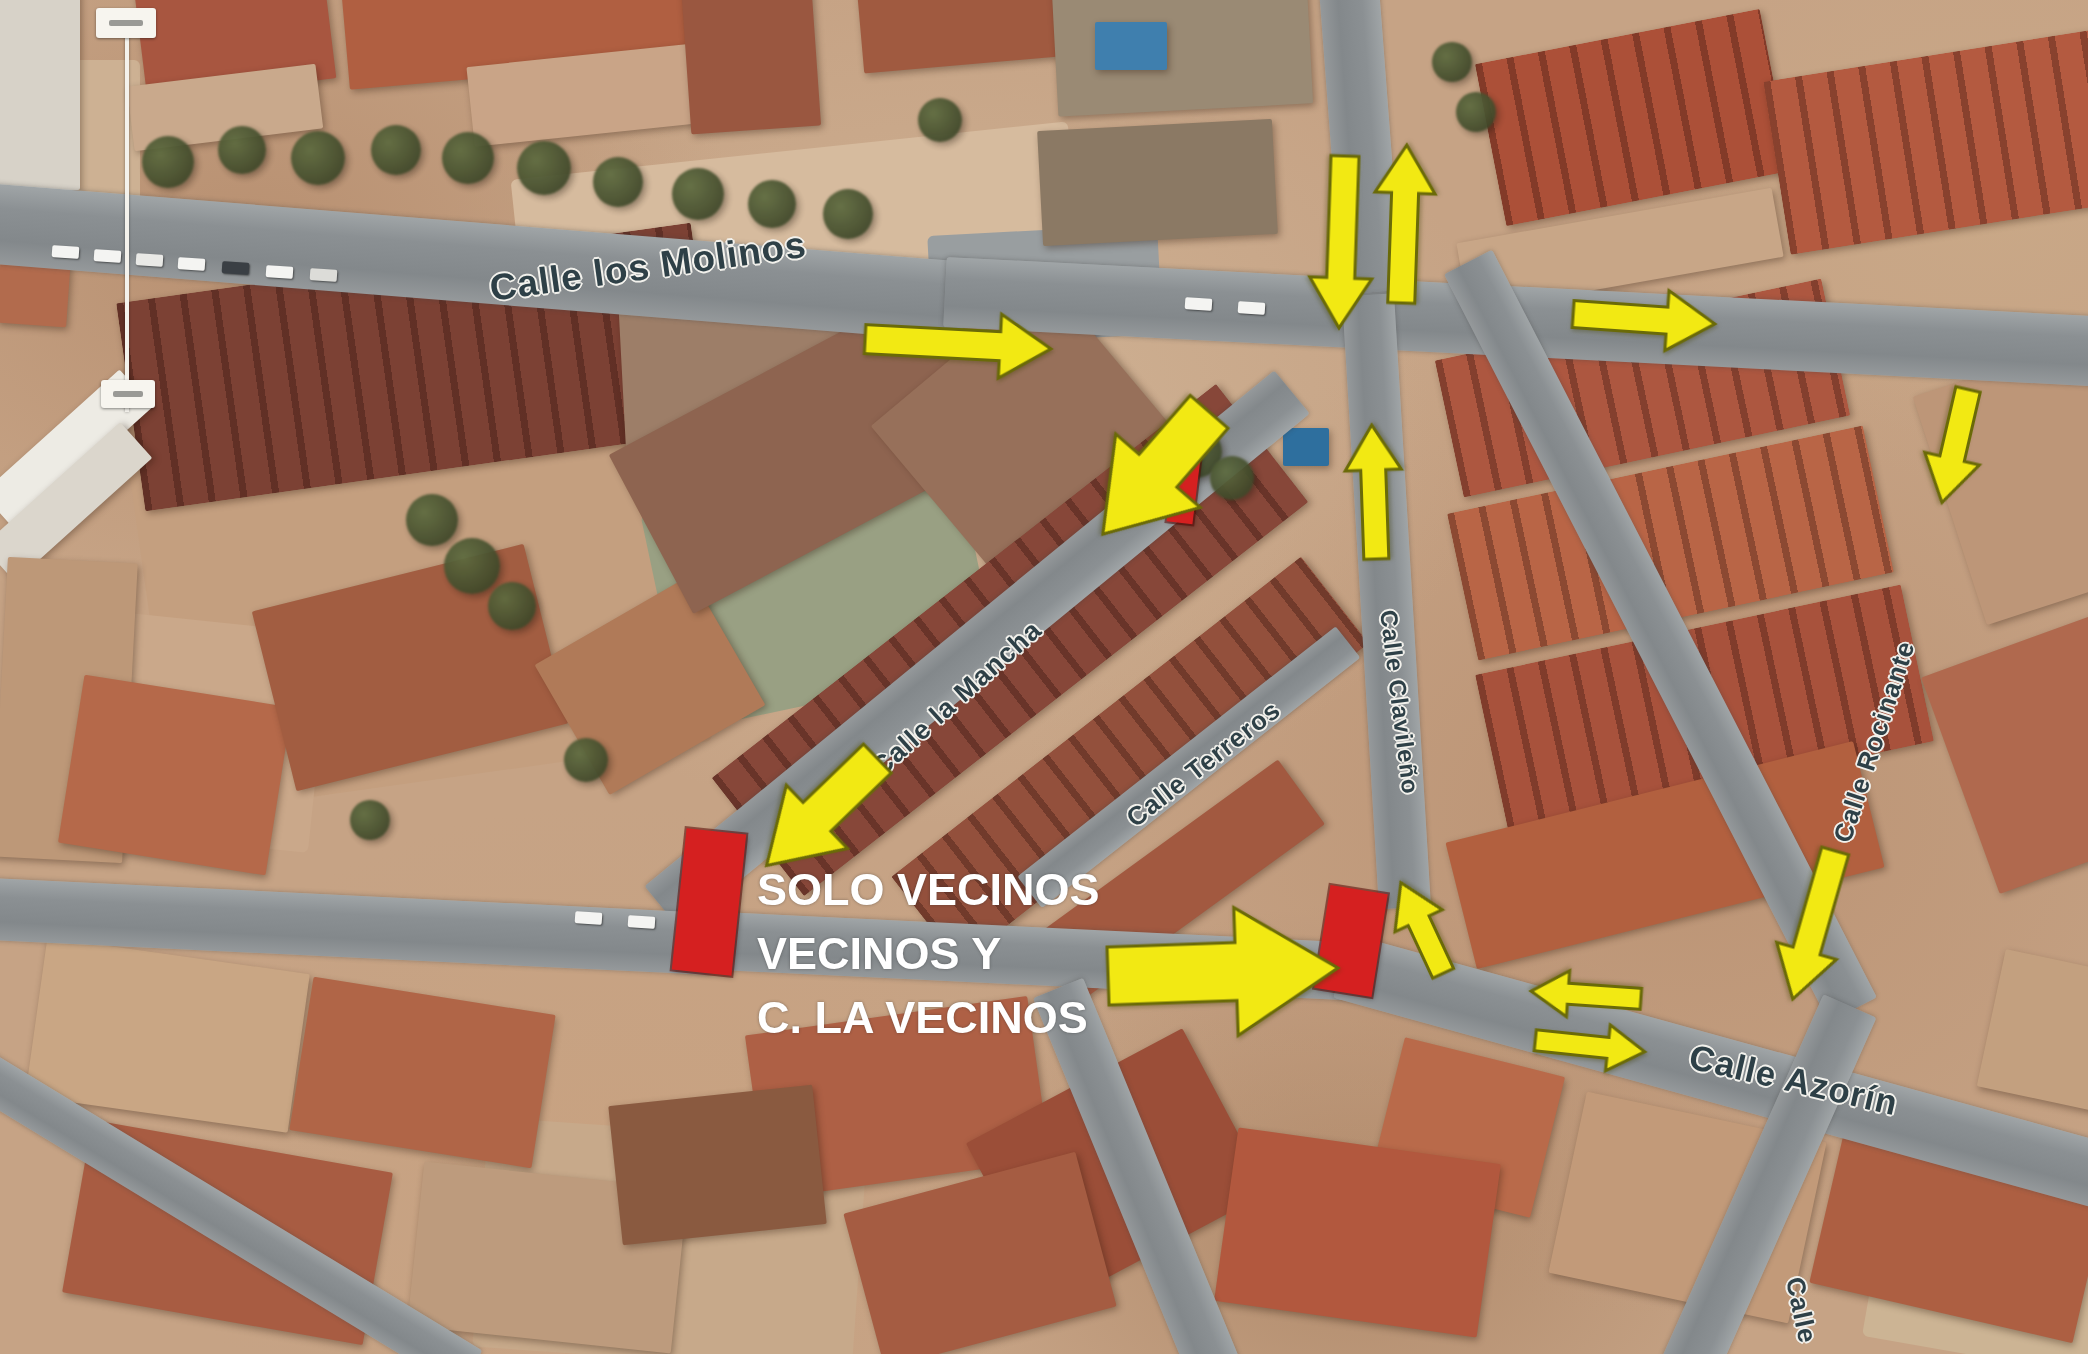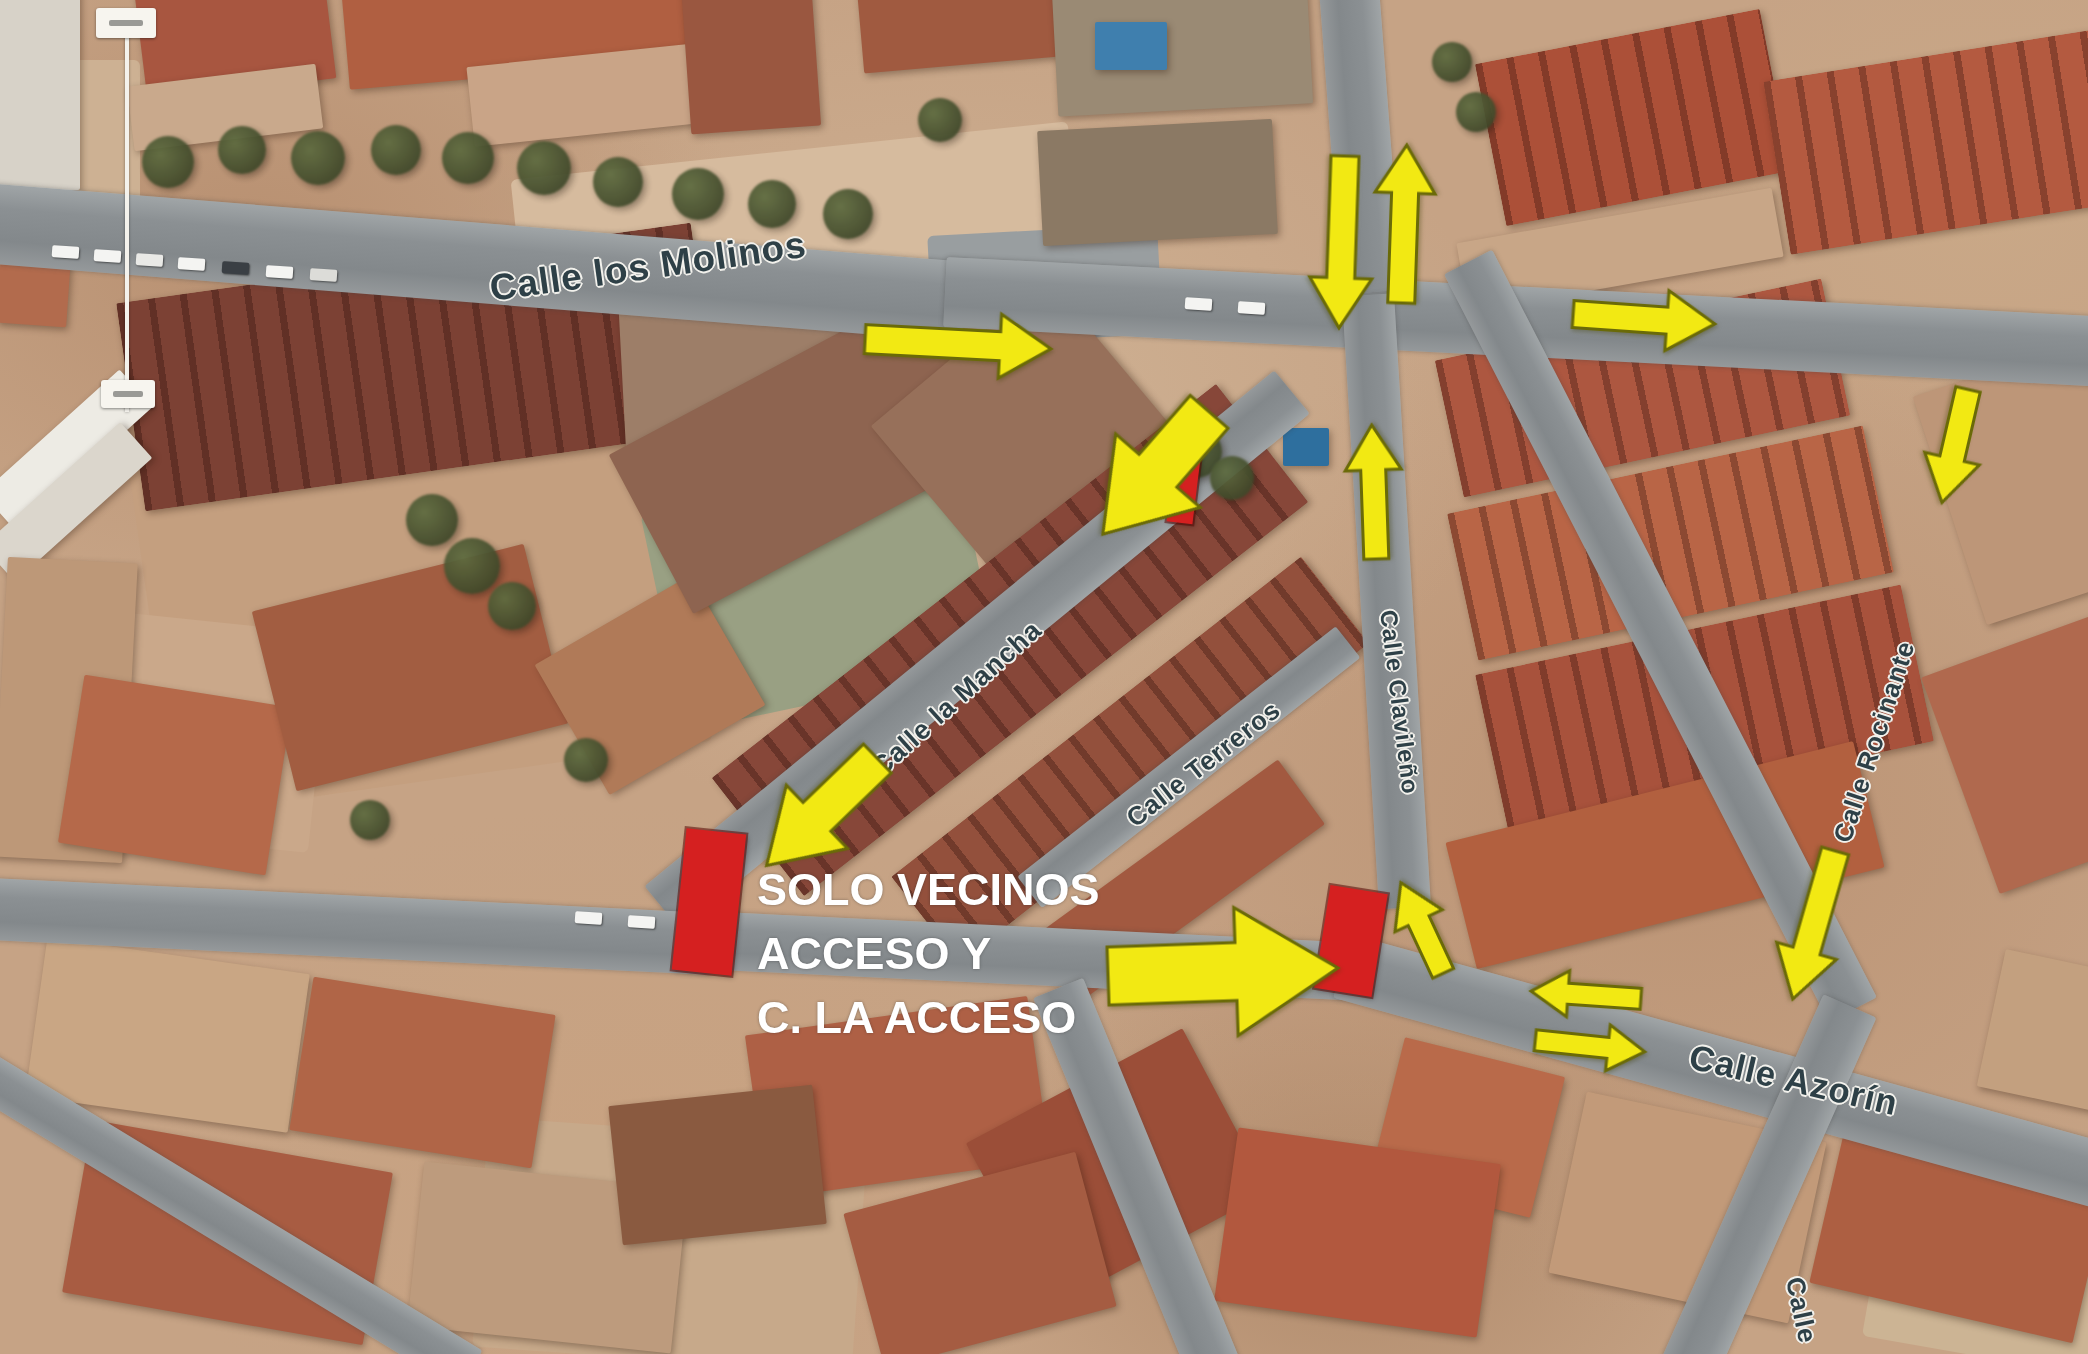--- a/index.html
+++ b/index.html
@@ -236,16 +236,16 @@
       <div class="arrow" style="left: 1737px; top: 894px; transform: rotate(106deg);">
         <svg width="154" height="62" viewBox="0 0 154 62">
      <polygon points="0,17 104,17 104,0 154,31 104,62 104,45 0,45" fill="#f2e913" stroke="#6a6a08" stroke-width="3"></polygon>
         </svg>
       </div>
     </div>
 
 
   <div class="anno" id="anno-center" style="left: 757px; top: 858px; font-size: 45px; line-height: 64px; color: rgb(255, 255, 255); z-index: 9;">
       <span class="line">SOLO VECINOS</span>
-      <span class="line">ACCESO Y</span>
-      <span class="line">C. LA ACCESO</span>
+      <span class="line">VECINOS Y</span>
+      <span class="line">C. LA VECINOS</span>
     </div>
 </div>
 
 </body></html>

